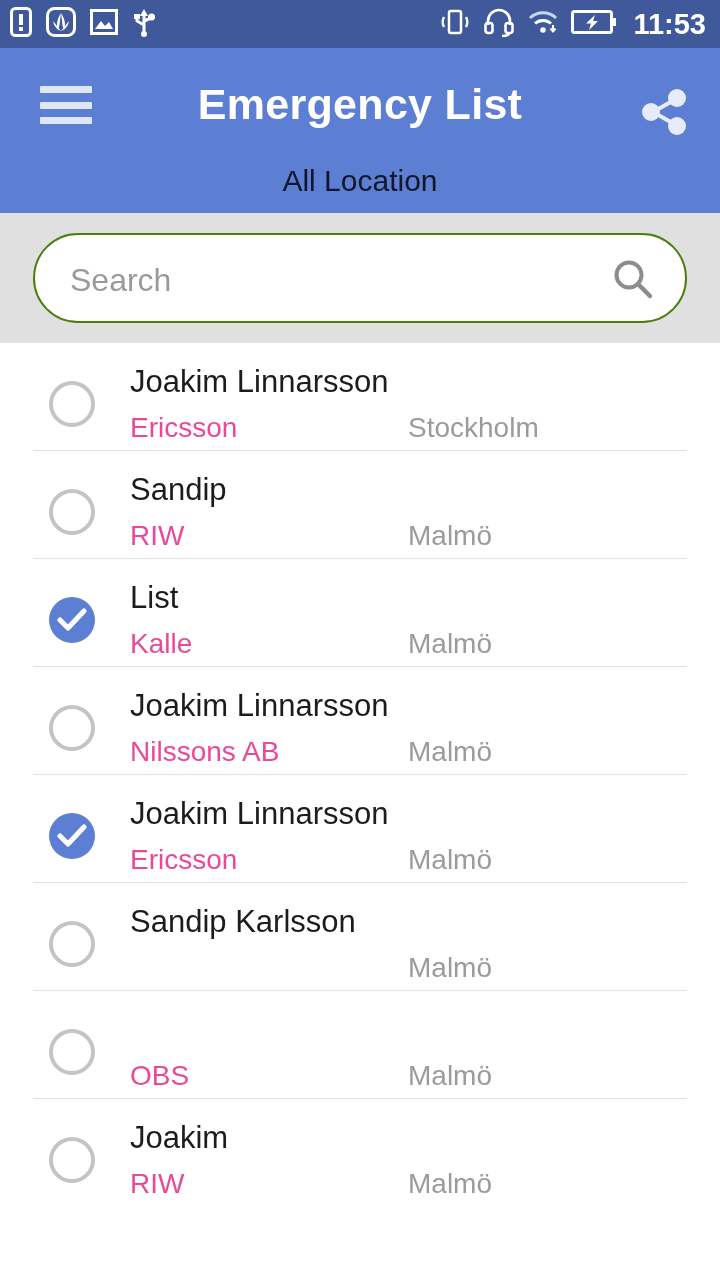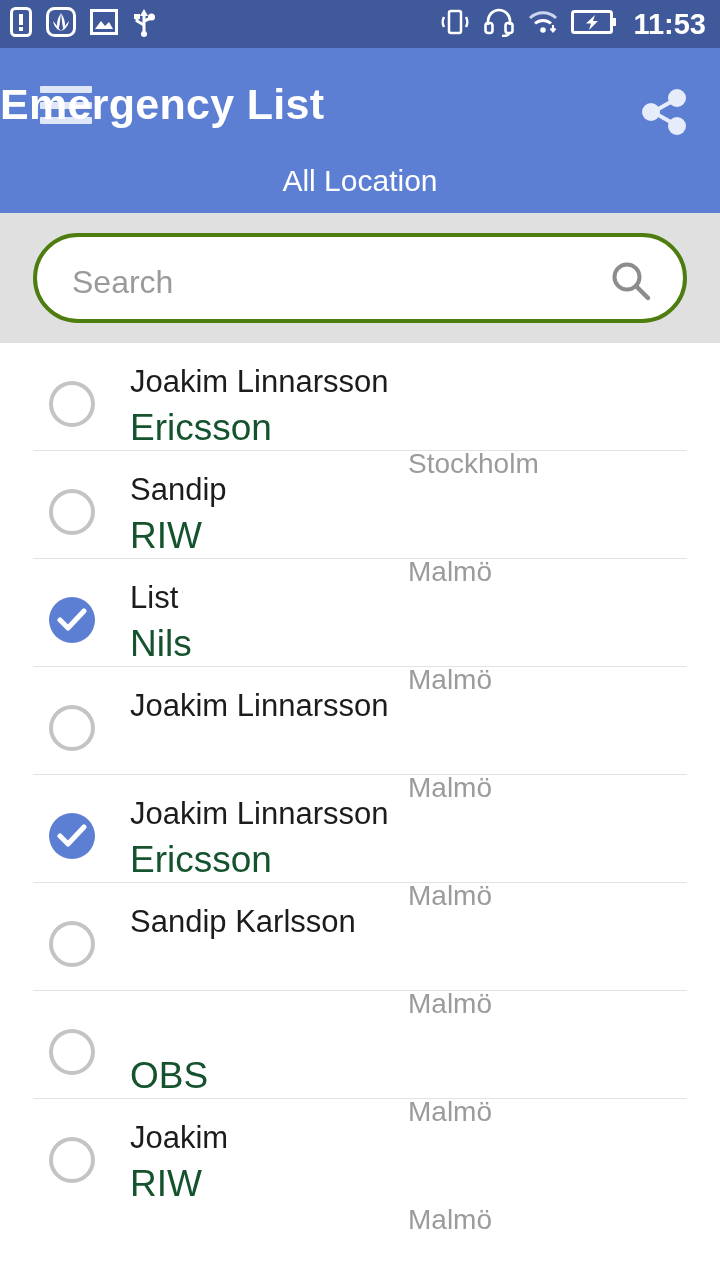--- a/index.html
+++ b/index.html
@@ -82,60 +82,61 @@
     display: block;
     height: 7px;
     width: 52px;
     background: #DFE6F7;
     border-radius: 1px;
   }
   .app-title {
     position: absolute;
     left: 0; right: 0;
     top: 30px;
+    text-align: center;
     color: #ffffff;
     font-size: 43px;
     font-weight: bold;
     line-height: 52px;
     letter-spacing: 0.3px;
   }
   .share-btn {
     position: absolute;
     right: 28px;
     top: 36px;
     width: 56px;
     height: 56px;
     cursor: pointer;
   }
   .app-subtitle {
     position: absolute;
     top: 115px;
     left: 0; right: 0;
     text-align: center;
-    color: #ffffff;
+    color: #0f172a;
     font-size: 30px;
     line-height: 36px;
   }
 
   
   .search-area {
     position: absolute;
     top: 213px; left: 0;
     width: 720px;
     height: 130px;
     background: #E0E0E0;
   }
   .search-bar {
     position: absolute;
     left: 33px;
     top: 20px;
     width: 654px;
     height: 90px;
     background: #ffffff;
-    border: 4px solid #4d7c0f;
+    border: 2px solid #4d7c0f;
     border-radius: 45px;
     box-sizing: border-box;
   }
   .search-input {
     position: absolute;
     left: 33px;
     top: 0;
     width: 530px;
     height: 88px;
     border: none;
@@ -211,34 +212,33 @@
     top: 20px;
     font-size: 31px;
     color: #1c1c1c;
     line-height: 38px;
     white-space: nowrap;
   }
   .row-company {
     position: absolute;
     left: 130px;
     top: 68px;
-    font-size: 37px;
-    color: #14532d;
+    font-size: 28px;
+    color: #ec4899;
     line-height: 34px;
     white-space: nowrap;
   }
   .row-city {
     position: absolute;
     left: 408px;
     top: 68px;
     font-size: 28px;
     color: #9B9B9B;
     line-height: 34px;
     white-space: nowrap;
-    margin-top: 36px;
   }
 </style>
 </head>
 <body>
 
 <div class="phone">
 
   <div class="status-bar">
     <div class="status-left">
       <span class="sicon">
@@ -361,28 +361,29 @@
       <div class="row-divider"></div>
     </div>
 
     <div class="row">
       <div class="check on">
         <svg width="30" height="26" viewBox="0 0 30 26">
           <path d="M3 13 L11 21 L27 4" fill="none" stroke="#ffffff" stroke-width="5" stroke-linecap="round" stroke-linejoin="round"></path>
         </svg>
       </div>
       <div class="row-name">List</div>
-      <div class="row-company">Nils</div>
+      <div class="row-company">Kalle</div>
       <div class="row-city">Malmö</div>
       <div class="row-divider"></div>
     </div>
 
     <div class="row">
       <div class="check off"></div>
       <div class="row-name">Joakim Linnarsson</div>
+      <div class="row-company">Nilssons AB</div>
       <div class="row-city">Malmö</div>
       <div class="row-divider"></div>
     </div>
 
     <div class="row">
       <div class="check on">
         <svg width="30" height="26" viewBox="0 0 30 26">
           <path d="M3 13 L11 21 L27 4" fill="none" stroke="#ffffff" stroke-width="5" stroke-linecap="round" stroke-linejoin="round"></path>
         </svg>
       </div>

